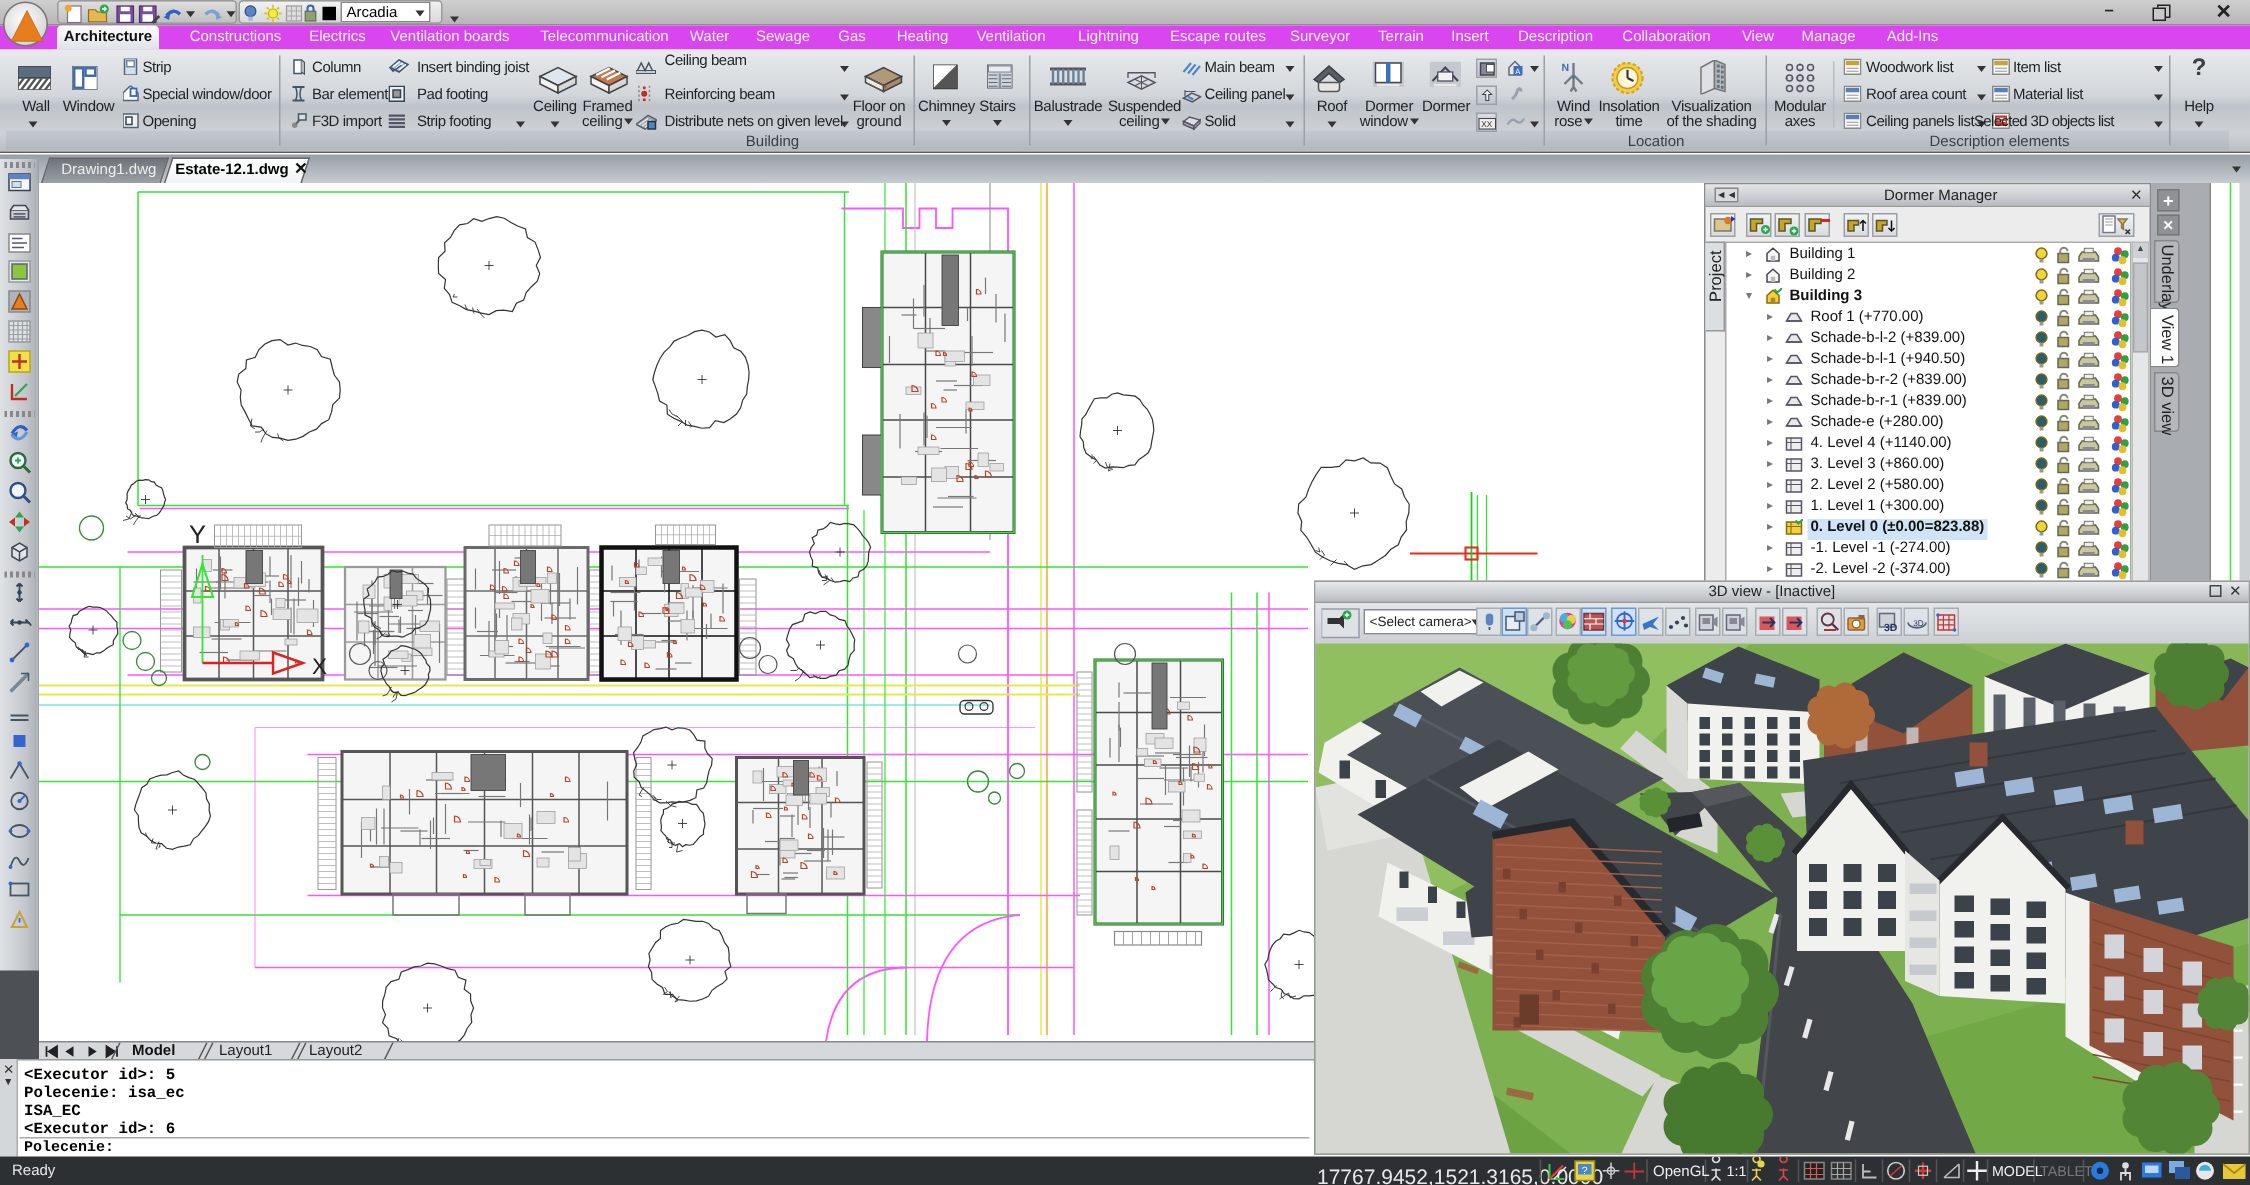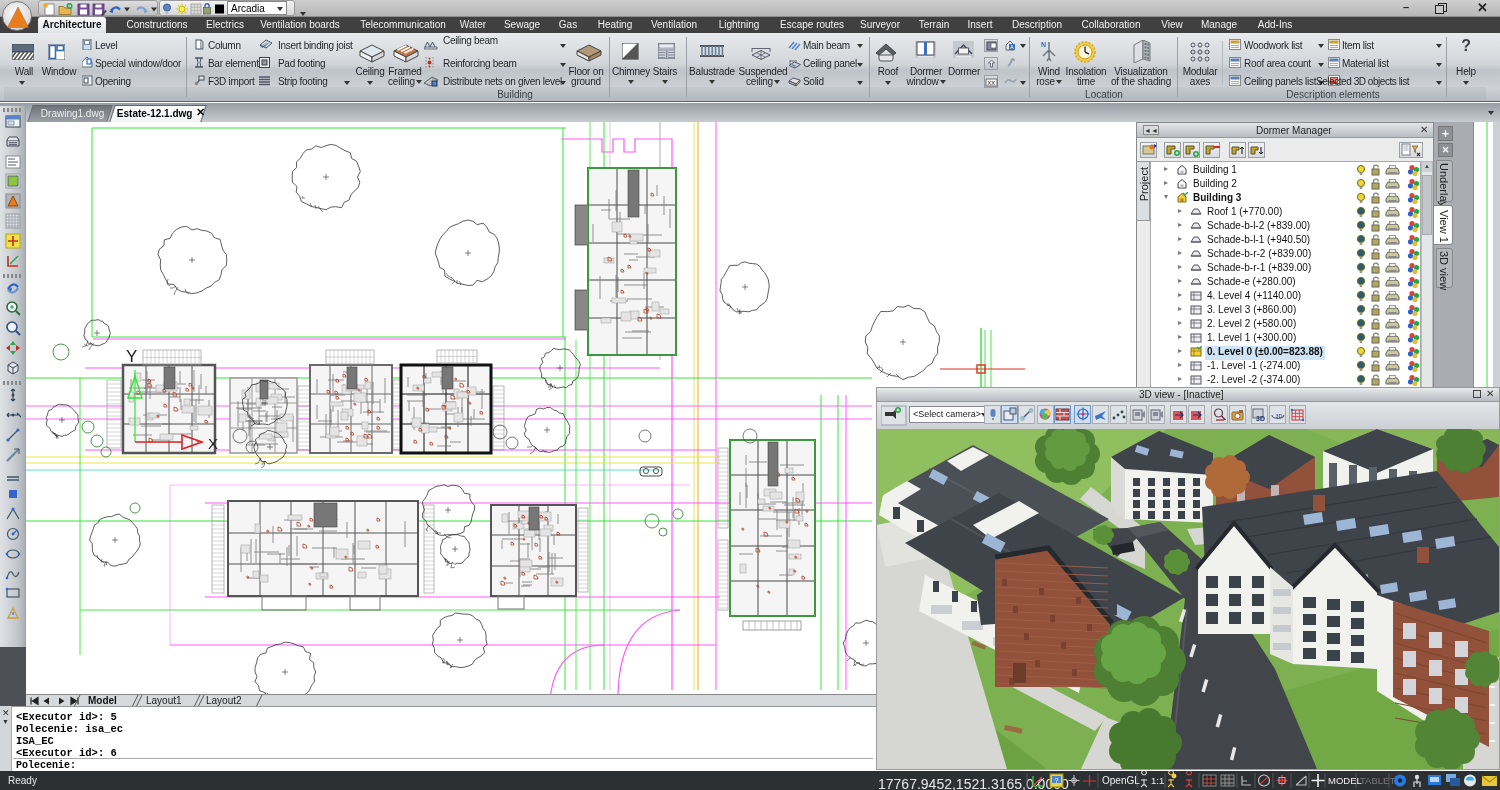--- a/index.html
+++ b/index.html
@@ -1,20 +1,20 @@
 <!DOCTYPE html>
 <html><head><meta charset="utf-8"><style>
 *{margin:0;padding:0;box-sizing:border-box}
 html,body{width:1500px;height:790px;overflow:hidden}
 body{font-family:"Liberation Sans",sans-serif;position:relative;background:#fff}
 .abs{position:absolute}
 #titlebar{left:0;top:0;width:1500px;height:17px;background:linear-gradient(#cfcfcf,#b6b6b6);border-bottom:1px solid #8e8e8e}
 #title-text{left:505px;top:3px;font-size:10px;color:#111;white-space:nowrap}
 .winbtn{top:3px;color:#222;font-size:11px;font-weight:bold}
-#tabrow{left:0;top:17px;width:1500px;height:16px;background:#404040}
+#tabrow{left:0;top:17px;width:1500px;height:16px;background:#d946ef}
 .rtab{position:absolute;top:0;height:16px;color:#f2f2f2;font-size:10px;text-align:center;line-height:16px;white-space:nowrap}
 .rtab.active{background:linear-gradient(#fdfdfd,#dfe3e7);color:#111;border-radius:3px 3px 0 0;font-weight:bold}
 #logo{left:2px;top:1px;width:30px;height:30px;border-radius:50%;background:radial-gradient(circle at 45% 40%,#fdfdfd,#d8d8d8 70%,#9a9a9a);border:1px solid #777;z-index:60}
 #logo svg{position:absolute;left:0;top:0}
 #ribbon{left:0;top:33px;width:1500px;height:69px;background:linear-gradient(#e8eaec 0%,#d2d6da 45%,#bfc4ca 55%,#ced2d6 82%,#b9bec4 100%);border-bottom:1px solid #5c5c5c}
 .rgsep{position:absolute;top:4px;width:1px;height:60px;background:#9aa0a6}
 .rglabel{position:absolute;top:56px;font-size:10px;color:#3a3f45;text-align:center}
 .ritem{position:absolute;font-size:10px;letter-spacing:-0.3px;color:#1e2226;white-space:nowrap}
 .rbig{position:absolute;text-align:center;font-size:10px;letter-spacing:-0.2px;color:#1e2226;line-height:10px}
 .dArr{display:inline-block;width:0;height:0;border-left:3px solid transparent;border-right:3px solid transparent;border-top:4px solid #333;vertical-align:middle}
@@ -124,21 +124,21 @@
     <svg class="abs" style="left:48px;top:11px" width="17" height="16" viewBox="0 0 17 16">
       <rect x="0" y="0" width="17" height="16" fill="#fff" stroke="#556"></rect>
       <rect x="1.5" y="1.5" width="6" height="13" fill="none" stroke="#3a6ea5" stroke-width="1.6"></rect>
       <rect x="9" y="1.5" width="6.5" height="5" fill="none" stroke="#3a6ea5" stroke-width="1.6"></rect>
     </svg>
     <div class="rbig" style="left:38px;top:34px;width:42px">Window</div>
     <svg class="abs" style="left:82px;top:6px" width="10" height="11" viewBox="0 0 10 11">
       <rect x="1" y="0" width="8" height="11" fill="#cfe0f0" stroke="#567"></rect>
       <rect x="2.5" y="1.5" width="5" height="4" fill="#fff" stroke="#789"></rect>
     </svg>
-    <div class="ritem" style="left:95px;top:7px">Level</div>
+    <div class="ritem" style="left:95px;top:7px">Strip</div>
     <svg class="abs" style="left:82px;top:24px" width="11" height="11" viewBox="0 0 11 11">
       <path d="M0 5 L5 0 L10 5 V10 H0 Z" fill="#fff" stroke="#567"></path>
       <rect x="5" y="2" width="4" height="5" fill="#fff" stroke="#36c" stroke-width="1.2"></rect>
     </svg>
     <div class="ritem" style="left:95px;top:25px">Special window/door</div>
     <svg class="abs" style="left:82px;top:42px" width="11" height="11" viewBox="0 0 11 11">
       <rect x="0" y="1" width="10" height="9" fill="#eee" stroke="#567"></rect>
       <rect x="2" y="3" width="4" height="5" fill="#fff" stroke="#345"></rect>
     </svg>
     <div class="ritem" style="left:95px;top:43px">Opening</div>

